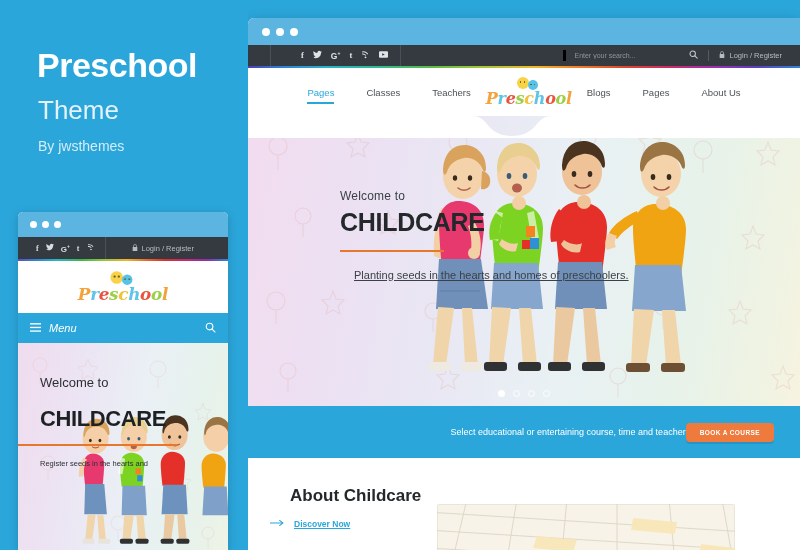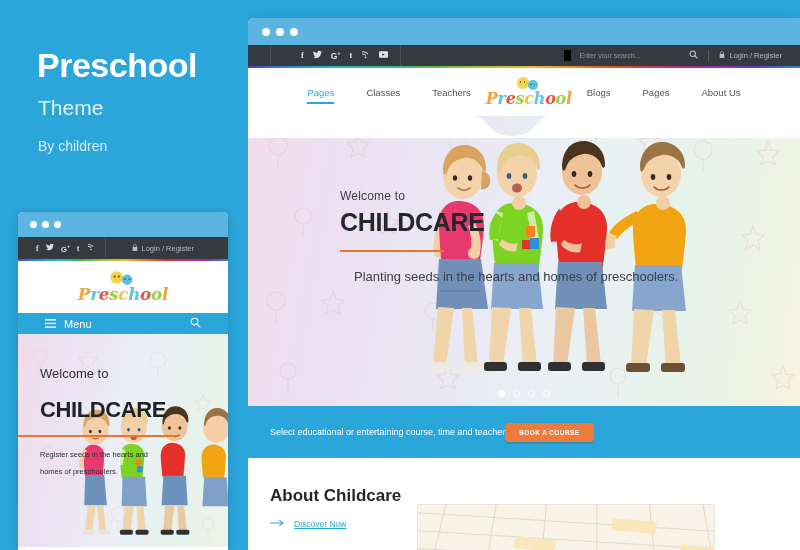--- a/index.html
+++ b/index.html
@@ -17,21 +17,21 @@
     background: #2ba6da;
     z-index: 5;
   }
   #promo-title {
     position: absolute; left: 37px; top: 48px;
     font-size: 34px; font-weight: bold; color: #ffffff;
     letter-spacing: -0.5px; line-height: 1;
   }
   #promo-sub {
     position: absolute; left: 38px; top: 97px;
-    font-size: 21px; color: #e3f2fb; font-weight: normal;
+    font-size: 26px; color: #e3f2fb; font-weight: normal;
     line-height: 1;
   }
   #promo-by {
     position: absolute; left: 38px; top: 138px;
     font-size: 14px; color: #d5ecf8;
   }
 
   
   #mobile {
     position: absolute; left: 18px; top: 212px;
@@ -66,23 +66,23 @@
     height: 2px;
     background: linear-gradient(90deg,#5b4fc4 0%,#2f86d6 9%,#2bb5c9 18%,
       #3fb54a 30%,#8cc63e 40%,#f0b429 52%,#e8622a 62%,#d8322e 70%,
       #c9257a 80%,#8e2fb0 90%,#2f86d6 100%);
   }
   #mobile-logo {
     height: 52px; background: #fff;
     display: flex; align-items: center; justify-content: center;
   }
   #mobile-menubar {
-    height: 21px; background: #2ba6da;
+    height: 30px; background: #2ba6da;
     display: flex; align-items: center; justify-content: space-between;
-    padding: 0 27px; color: #fff; font-size: 11px;
+    padding: 0 12px; color: #fff; font-size: 11px; font-style: italic;
   }
   #mobile-menubar .left { display: flex; align-items: center; gap: 8px; }
   #mobile-hero {
     position: relative; height: 213px; overflow: hidden;
     background: linear-gradient(100deg,#f0dcee 0%,#ece3f3 25%,#eaf0f5 55%,#e6f2ec 80%,#eef3e5 100%);
   }
 
   
   #browser {
     position: absolute; left: 248px; top: 18px;
@@ -107,22 +107,22 @@
   #social {
     display: flex; align-items: center; gap: 9px;
     height: 100%; padding: 0 12px 0 30px;
     border-left: 1px solid #4a5055;
     border-right: 1px solid #4a5055;
     margin-left: 22px;
   }
   #social span { color: #dfe3e6; font-size: 8.5px; line-height: 1; }
   #topbar-spacer { flex: 1; }
   #search-box {
-    display: flex; align-items: center; 
-    border-left: 7px solid #000000; padding-left: 8px; height: 11px;
+    display: flex; align-items: center; gap: 5px;
+    border-left: 3px solid #000000; padding-left: 8px; height: 11px;
   }
   #search-input {
     background: transparent; border: none; outline: none;
     color: #9ba1a6; font-size: 7px; width: 110px;
     font-family: "Liberation Sans", sans-serif;
   }
   #search-input::placeholder { color: #8e9499; }
   #search-btn { color: #c6cbce; font-size: 8px; cursor: pointer; background:none;border:none;padding:0; }
   #login-area {
     display: flex; align-items: center; gap: 4px;
@@ -199,71 +199,71 @@
   }
   #hero-welcome {
     font-size: 12px; color: #3a3f43; letter-spacing: 0.2px; margin-bottom: 7px;
   }
   #hero-title {
     font-size: 25px; font-weight: bold; color: #24282b;
     letter-spacing: -0.3px; line-height: 1;
   }
   #hero-rule { width: 104px; height: 2px; background: #e8772e; margin: 15px 0 12px; }
   #hero-desc {
-    font-size: 13px; color: #3c4145; line-height: 2.0; padding-left: 14px;
+    font-size: 11px; color: #3c4145; line-height: 2.0; padding-left: 14px; text-decoration: underline;
   }
   #kids { position: absolute; left: 170px; bottom: 0; height: 265px; z-index: 1; }
   #dots {
     position: absolute; bottom: 9px; left: 0; right: 0;
     display: flex; justify-content: center; gap: 8px; z-index: 3;
   }
   .sdot {
     width: 7px; height: 7px; border-radius: 50%;
     border: 1.2px solid rgba(255,255,255,0.85); cursor: pointer;
   }
   .sdot.on { background: #ffffff; }
 
   
   #cta {
     height: 52px; background: #2ba6da;
-    display: flex; align-items: center; justify-content: flex-start;
+    display: flex; align-items: center; justify-content: flex-end;
     padding: 0 26px 0 22px;
   }
   #cta-text { color: #ffffff; font-size: 9px; line-height: 1.6; }
   #cta-btn {
     background: #ef7a3d; color: #ffffff; border: none;
     font-size: 6.5px; font-weight: bold; letter-spacing: 0.4px;
     padding: 6px 14px; border-radius: 4px; cursor: pointer;
     box-shadow: 0 2px 0 rgba(0,0,0,0.10);
     font-family: "Liberation Sans", sans-serif;
   }
 
   
   #about {
     padding: 28px 0 0 22px; display: flex; gap: 16px;
     background: #ffffff; height: 100%;
   }
-  #about-title { font-size: 17px; font-weight: bold; color: #24282b; }
+  #about-title { font-size: 17px; font-weight: bold; color: #24282b; margin-left: 20px; }
   #about-link {
     display: flex; align-items: center; gap: 8px; margin-top: 13px;
-    font-size: 8.5px; color: #2ba6da; cursor: pointer;
+    font-size: 8.5px; color: #2ba6da; cursor: pointer; font-weight: bold;
   }
   #about-link .txt { text-decoration: underline; }
   #about-img {
     width: 298px; height: 120px; margin-top: 18px; border-radius: 3px;
     overflow: hidden; position: relative; background: #efe9da;
   }
 </style>
 </head>
 <body>
 
 <div id="promo">
   <div id="promo-title">Preschool</div>
   <div id="promo-sub">Theme</div>
-  <div id="promo-by">By children</div>
+  <div id="promo-by">By jwsthemes</div>
 </div>
 
 <div id="mobile">
   <div id="mobile-chrome">
     <span class="chrome-dot"></span>
     <span class="chrome-dot"></span>
     <span class="chrome-dot"></span>
   </div>
 
   <div id="mobile-topbar">
@@ -403,21 +403,20 @@
         <path d="M180 70c1-12 8-17 15-17s15 5 15 16c0 4-2 3-3 0-2-5-8-8-13-7-7 1-11 5-12 10-1 3-2 3-2-2z" fill="#9b7444"></path>
         <path d="M180 133h26l2 33h-30z" fill="#7fa0c8"></path>
       </g>
     </svg>
     <div style="position:absolute;left:22px;top:32px;z-index:3;">
       <div style="font-size:13px;color:#2c3034;">Welcome to</div>
       <div style="font-size:22px;font-weight:bold;color:#1d2124;margin-top:16px;letter-spacing:-0.4px;">CHILDCARE</div>
       <div style="width:160px;height:2px;background:#e8772e;margin:12px 0 10px -22px;"></div>
       <div style="font-size:7.5px;color:#2c3034;line-height:2.2;">
         <div>Register seeds in the hearts and</div>
-        <div>homes of preschoolers.</div>
       </div>
     </div>
   </div>
 </div>
 
 <div id="browser">
 
   <div id="browser-chrome">
     <span class="bchrome-dot"></span>
     <span class="bchrome-dot"></span>

